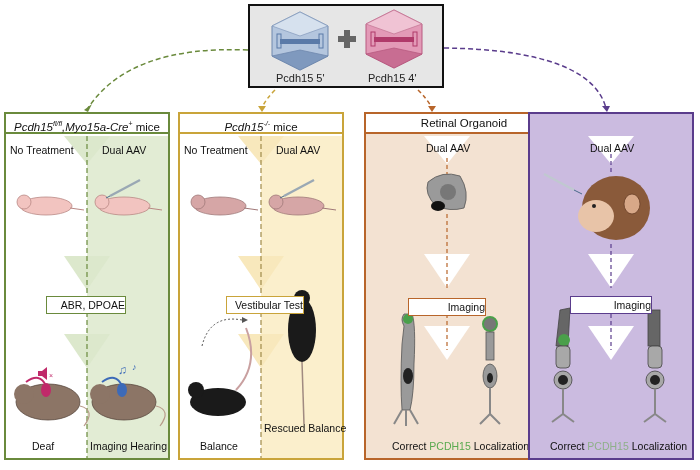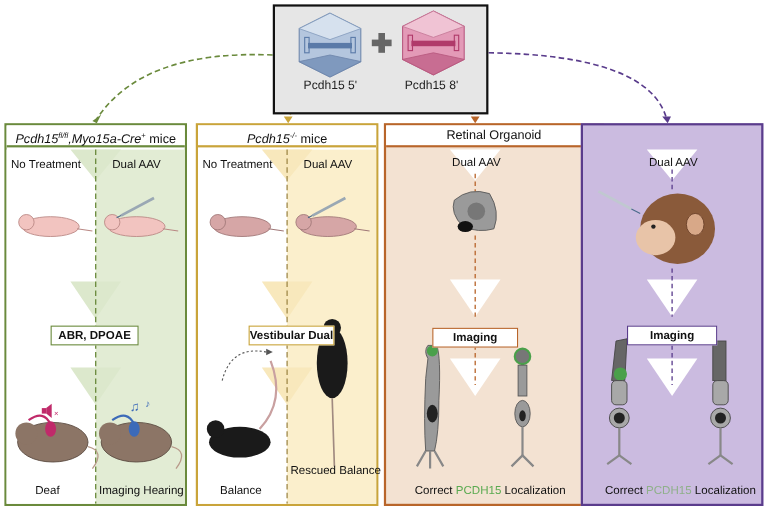--- a/index.html
+++ b/index.html
@@ -1,29 +1,29 @@
 <!DOCTYPE html>
 <html><head>
 <meta charset="utf-8">
 <style>
   * { box-sizing: border-box; margin: 0; padding: 0; }
   body { width: 700px; height: 470px; background: #ffffff; font-family: "Liberation Sans", sans-serif; position: relative; overflow: hidden; }
   .abs { position: absolute; }
   
-  #vector-box { left: 248px; top: 4px; width: 196px; height: 100px; background: #e6e6e6; border: 2px solid #111; }
+  #vector-box { left: 248px; top: 4px; width: 196px; height: 84px; background: #e6e6e6; border: 2px solid #111; }
   .vec-label { position: absolute; top: 66px; font-size: 11px; color: #222; }
   
   .panel { position: absolute; top: 112px; height: 348px; border: 2px solid; }
   .panel-header { position: absolute; left: 0; top: 0; right: 0; height: 20px; background: #fff; border-bottom: 2px solid; font-size: 11.5px; text-align: center; line-height: 19px; color: #111; }
   .panel-header i { font-style: italic; }
   .panel-header sup { font-size: 7px; }
   .half-left { position: absolute; left: 0; top: 22px; bottom: 0; background: #fff; }
   .half-right { position: absolute; top: 22px; bottom: 0; right: 0; }
   .col-label { position: absolute; font-size: 10.5px; color: #111; white-space: nowrap; }
-  .step-box { position: absolute; background: #fff; border: 1.5px solid; font-size: 10.5px; text-align: center; line-height: 16px; height: 18px; color: #111; font-weight: bold; }
+  .step-box { position: absolute; background: #fff; border: 1.5px solid; font-size: 10.5px; text-align: right; line-height: 16px; height: 18px; color: #111; }
   .bottom-label { position: absolute; font-size: 10.5px; color: #111; white-space: nowrap; }
   .green-text { color: #5aaa50; }
   svg.ov { position: absolute; left: 0; top: 0; }
 </style>
 </head>
 <body>
 
 <svg class="ov" width="700" height="470">
   <path d="M248 50 Q130 45 88 108" fill="none" stroke="#6a8a3c" stroke-width="1.5" stroke-dasharray="5,3"></path>
   <polygon points="84,110 92,104 88,112" fill="#6a8a3c"></polygon>
@@ -52,21 +52,21 @@
     <g>
       <polygon points="144,4 172,18 172,48 144,62 116,48 116,18" fill="#e39ab7" stroke="#b85a80" stroke-width="1"></polygon>
       <polygon points="144,4 172,18 144,28 116,18" fill="#f0c3d4" stroke="#c77a98" stroke-width="0.8"></polygon>
       <polygon points="116,48 144,62 172,48 144,42" fill="#c86d92" stroke="#b85a80" stroke-width="0.8"></polygon>
       <rect x="124" y="31" width="40" height="5" fill="#b03a6a"></rect>
       <rect x="121" y="26" width="4" height="14" fill="none" stroke="#b03a6a" stroke-width="1"></rect>
       <rect x="163" y="26" width="4" height="14" fill="none" stroke="#b03a6a" stroke-width="1"></rect>
     </g>
   </svg>
   <span class="vec-label" style="left:26px">Pcdh15 5'</span>
-  <span class="vec-label" style="left:118px">Pcdh15 8'</span>
+  <span class="vec-label" style="left:118px">Pcdh15 4'</span>
 </div>
 
 <div class="panel" style="left:4px;width:166px;border-color:#6a8a3c">
   <div class="half-left" style="width:81px"></div>
   <div class="half-right" style="left:81px;background:#e2ecd4"></div>
   <svg class="ov" width="162" height="344">
     <polygon points="58,22 104,22 81,50" fill="#dce8cc"></polygon>
     <polygon points="58,142 104,142 81,176" fill="#dce8cc"></polygon>
     <polygon points="58,220 104,220 81,254" fill="#dce8cc"></polygon>
     <line x1="81" y1="22" x2="81" y2="344" stroke="#6a8a3c" stroke-width="1.2" stroke-dasharray="5,3"></line>
@@ -151,26 +151,26 @@
         <ellipse cx="122" cy="216" rx="14" ry="32" fill="#1a1a1a"></ellipse>
         <circle cx="122" cy="184" r="8" fill="#1a1a1a"></circle>
         <line x1="122" y1="248" x2="124" y2="310" stroke="#a08a80" stroke-width="1.5"></line>
       </g>
   </svg>
   <div class="panel-header" style="border-color:#c9a43a">
     <i>Pcdh15</i><sup><i>-/-</i></sup><span> mice</span>
   </div>
   <span class="col-label" style="left:4px;top:30px">No Treatment</span>
   <span class="col-label" style="left:96px;top:30px">Dual AAV</span>
-  <div class="step-box" style="left:46px;top:182px;width:78px;border-color:#c9a43a">Vestibular Dual</div>
+  <div class="step-box" style="left:46px;top:182px;width:78px;border-color:#c9a43a">Vestibular Test</div>
   <span class="bottom-label" style="left:20px;top:326px">Balance</span>
   <span class="bottom-label" style="left:84px;top:308px">Rescued Balance</span>
 </div>
 
-<div class="panel" style="left:349px;width:200px;border-color:#b8652a;background:#f3e2d2">
+<div class="panel" style="left:364px;width:200px;border-color:#b8652a;background:#f3e2d2">
   <svg class="ov" width="162" height="344">
     <polygon points="58,22 104,22 81,50" fill="#ffffff"></polygon>
     <polygon points="58,140 104,140 81,174" fill="#ffffff"></polygon>
     <polygon points="58,212 104,212 81,246" fill="#ffffff"></polygon>
     <line x1="81" y1="44" x2="81" y2="60" stroke="#b8652a" stroke-width="1.2" stroke-dasharray="4,3"></line>
     <line x1="81" y1="100" x2="81" y2="174" stroke="#b8652a" stroke-width="1.2" stroke-dasharray="4,3"></line>
     <line x1="81" y1="200" x2="81" y2="236" stroke="#b8652a" stroke-width="1.2" stroke-dasharray="4,3"></line>
     <g>
         <path d="M62 68 Q76 56 94 62 Q104 78 98 94 Q84 98 70 92 Q58 80 62 68Z" fill="#9a9a9a" stroke="#555" stroke-width="0.8"></path>
         <circle cx="82" cy="78" r="8" fill="#777"></circle>

